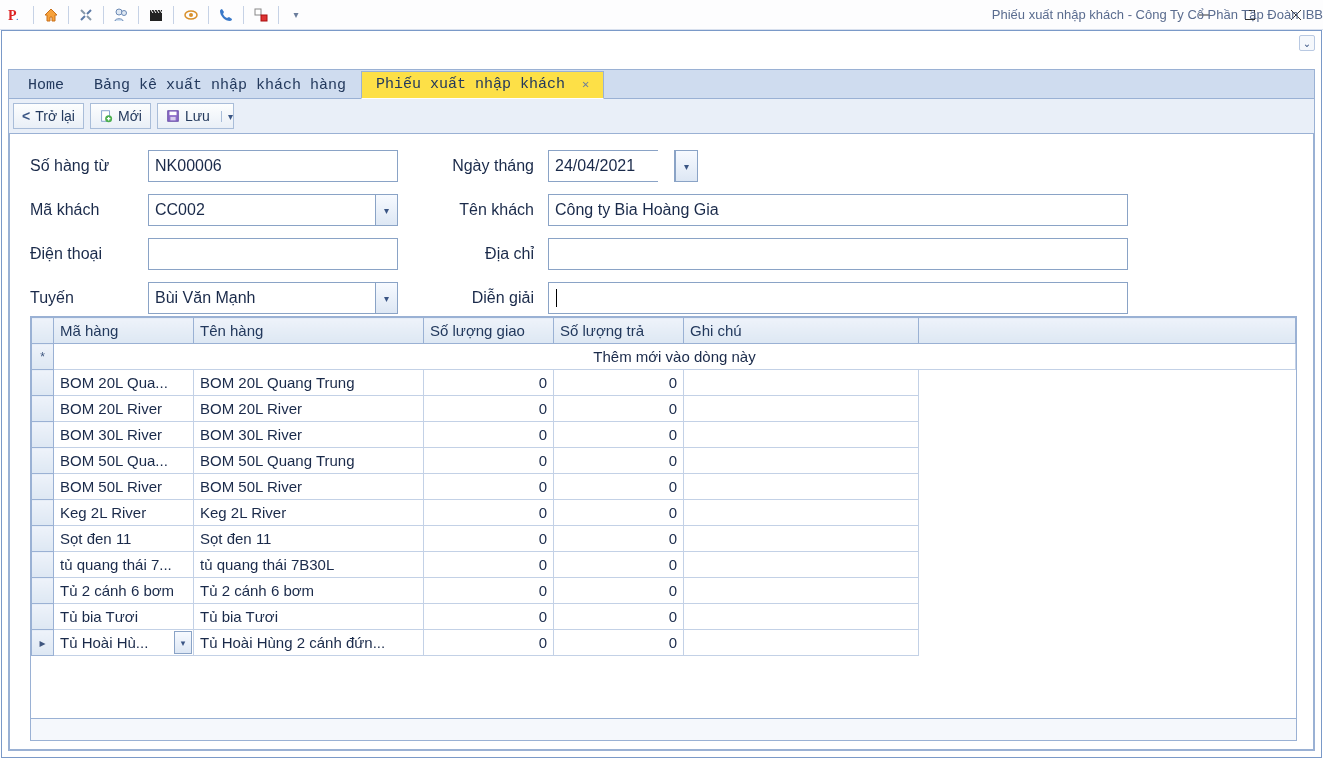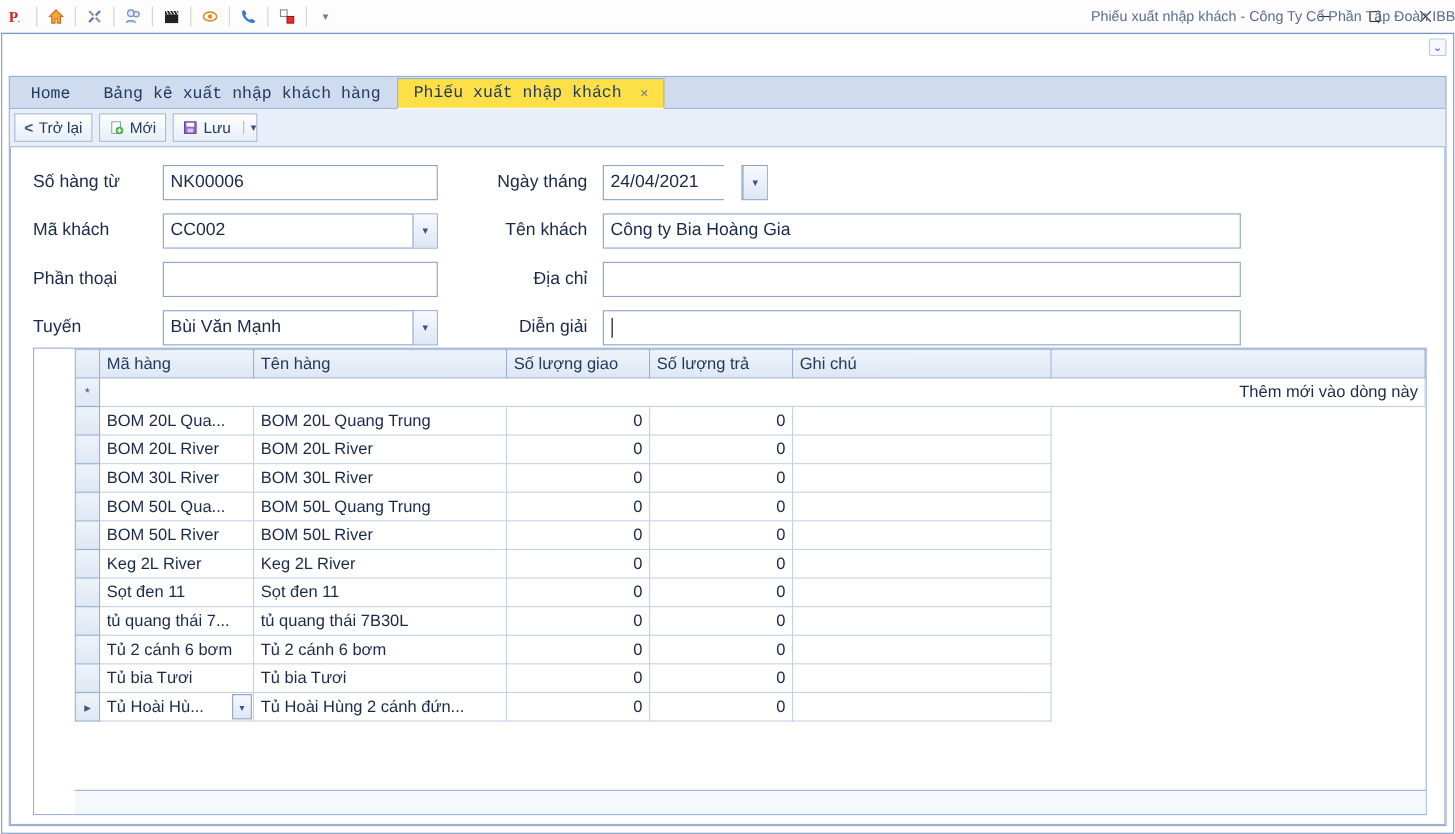--- a/index.html
+++ b/index.html
@@ -144,42 +144,42 @@
 
   .red-btn {
     margin:14px 0 6px 8px;
     width:165px; height:28px;
     background:#f01414; color:#000;
     font-size:15px; text-align:center; line-height:26px;
     border:1px solid #a00;
   }
 
   
-  .grid-wrap { border:1px solid #9ab1d4; margin-top:2px; flex:1; display:flex; flex-direction:column; background:#fff;padding-left:37px; }
+  .grid-wrap { border:1px solid #9ab1d4; margin-top:2px; flex:1; display:flex; flex-direction:column; background:#fff; }
   table.grid { border-collapse:collapse; width:100%; table-layout:fixed; }
   table.grid th {
     background:linear-gradient(#eef3fa,#dde7f3);
     border:1px solid #9ab1d4;
     font-weight:normal; font-size:15px; color:#23395d;
     text-align:left; padding:3px 6px; height:26px;
     overflow:hidden; white-space:nowrap;
   }
   table.grid td {
     border:1px solid #c3d1e6;
     font-size:15px; color:#1a2a4a;
     padding:2px 6px; height:26px;
     overflow:hidden; white-space:nowrap; text-overflow:ellipsis;
   }
   table.grid td.num { text-align:right; }
   table.grid .rowhead {
     background:linear-gradient(#eef3fa,#dde7f3);
     border:1px solid #9ab1d4;
     width:22px; text-align:center; font-size:12px; color:#3e567f;
   }
-  .newrow td { color:#8d99ad; text-align:right; font-style:normal; }
+  .newrow td { color:#8d99ad; text-align:center; font-style:normal; }
   .grid-footer { height:22px; border-top:1px solid #9ab1d4; background:#f5f8fc; }
   .cell-combo { position:relative; padding-right:20px !important;margin-top:42px; }
   .cell-combo .cbtn {
     position:absolute; right:1px; top:1px; bottom:1px; width:18px;
     border:1px solid #8aa3c6;
     background:linear-gradient(#f7faff,#dde7f4);
     display:flex; align-items:center; justify-content:center;
     font-size:9px; color:#3a5584;
   }
   
@@ -326,21 +326,21 @@
         <div class="lbl">Mã khách</div>
         <div class="combo">
           <span>CC002</span>
           <div class="cbtn">▾</div>
         </div>
         <div class="lbl right">Tên khách</div>
         <div class="txt">
             <span>Công ty Bia Hoàng Gia</span>
           </div>
 
-        <div class="lbl">Phần thoại</div>
+        <div class="lbl">Điện thoại</div>
         <div class="txt">
             <span></span>
           </div>
         <div class="lbl right">Địa chỉ</div>
         <div class="txt">
             <span></span>
           </div>
 
         <div class="lbl">Tuyến</div>
         <div class="combo">

